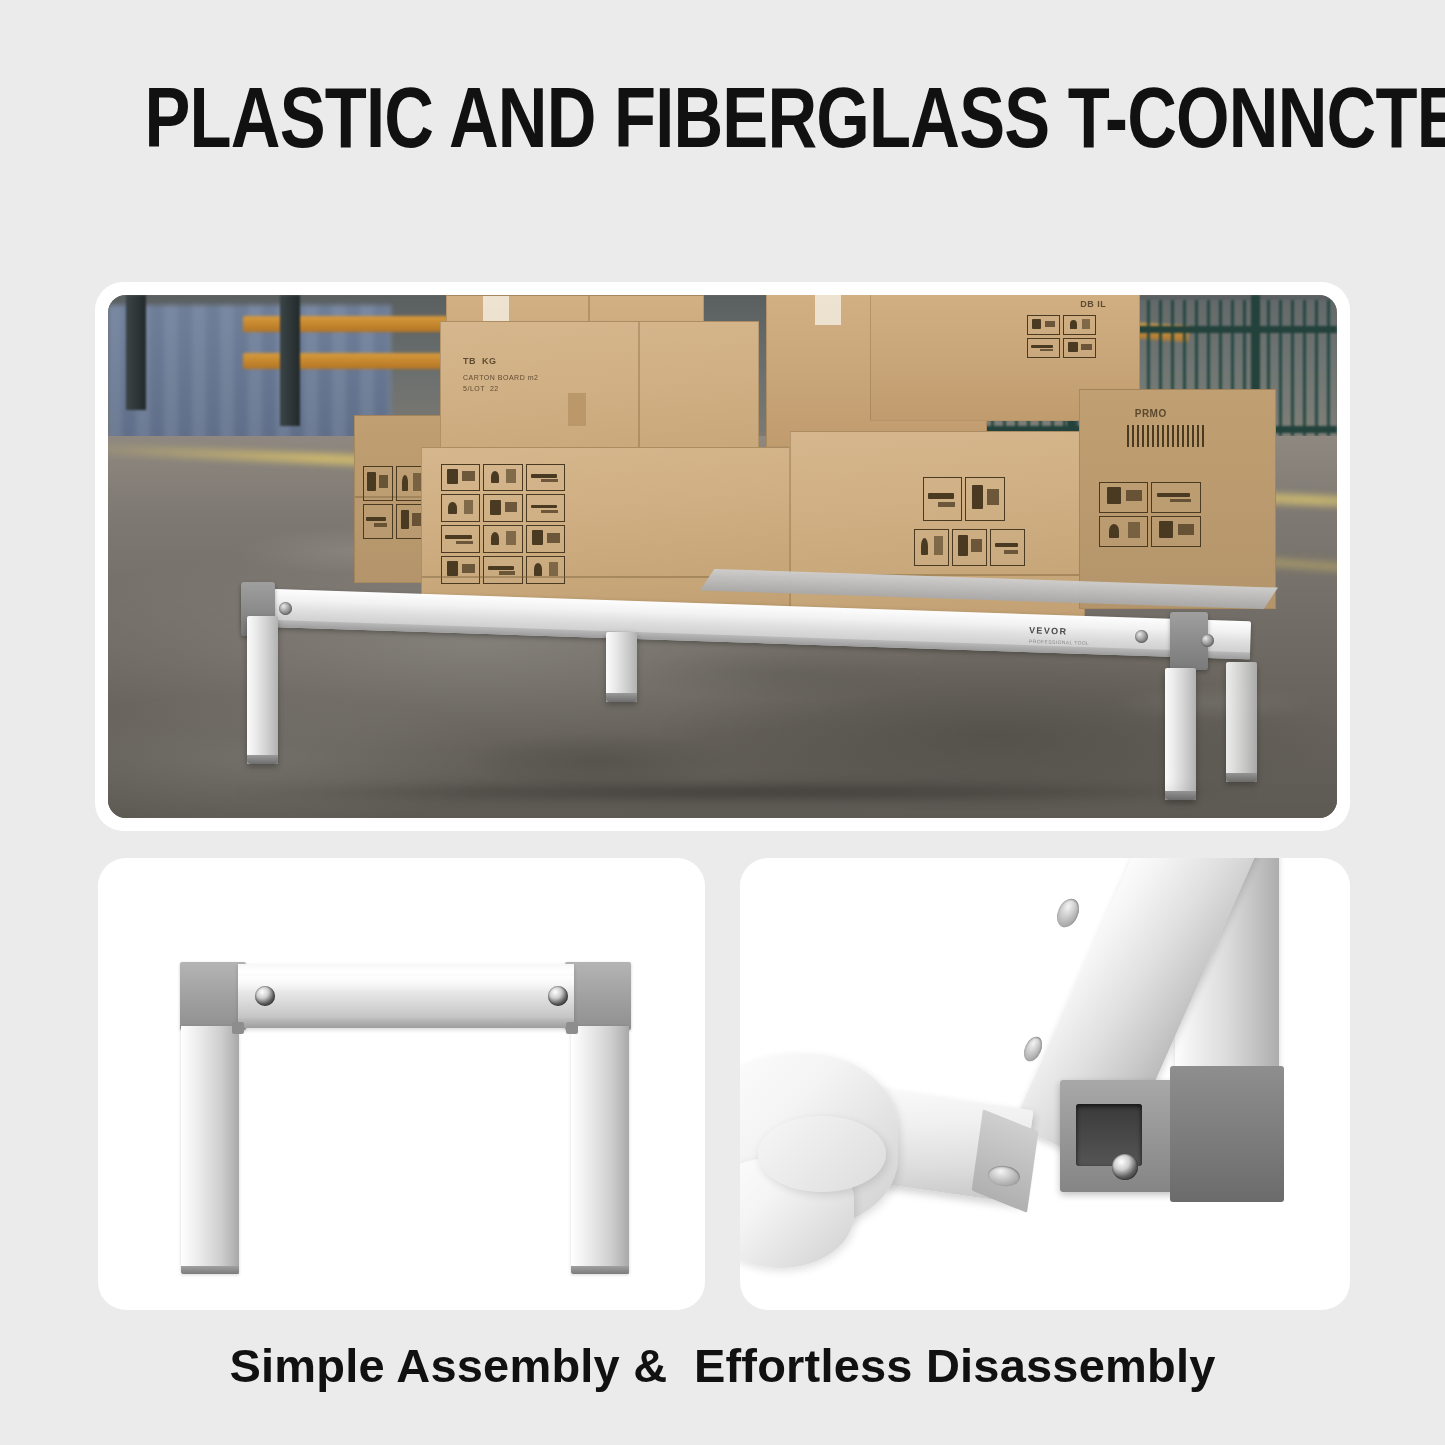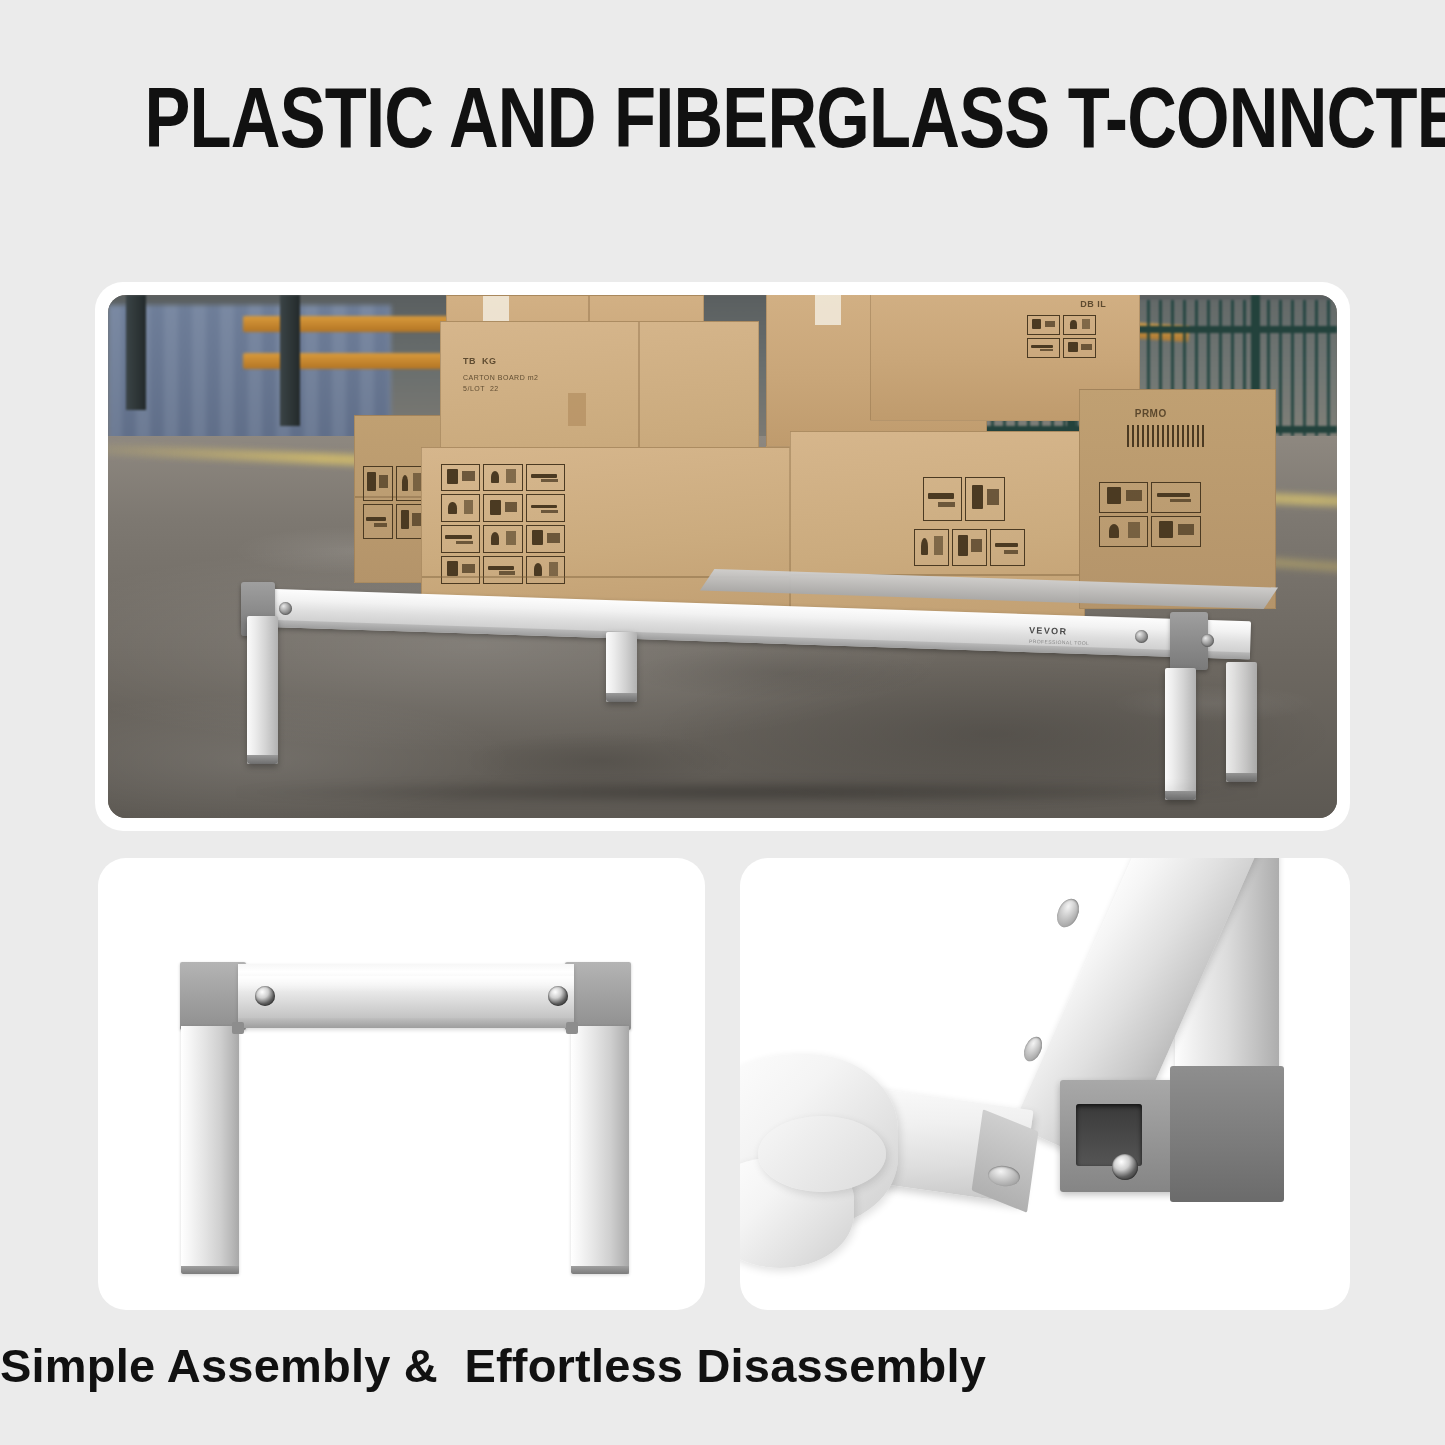--- a/index.html
+++ b/index.html
@@ -336,21 +336,21 @@
   }
   .glove {
     position:absolute;
     background:linear-gradient(135deg,#ffffff 0%,#f4f4f4 40%,#e2e2e2 70%,#cfcfcf 100%);
     box-shadow:2px 3px 8px rgba(0,0,0,0.12);
   }
 
   
   .footer-caption {
     position:absolute; left:0; top:1338px; width:1445px;
-    text-align:left;
+    text-align:center;
     font-size:47px;
     font-weight:bold;
     color:#111111;
     letter-spacing:0.2px;
     white-space:pre;
   }
 </style>
 </head>
 <body>
 

